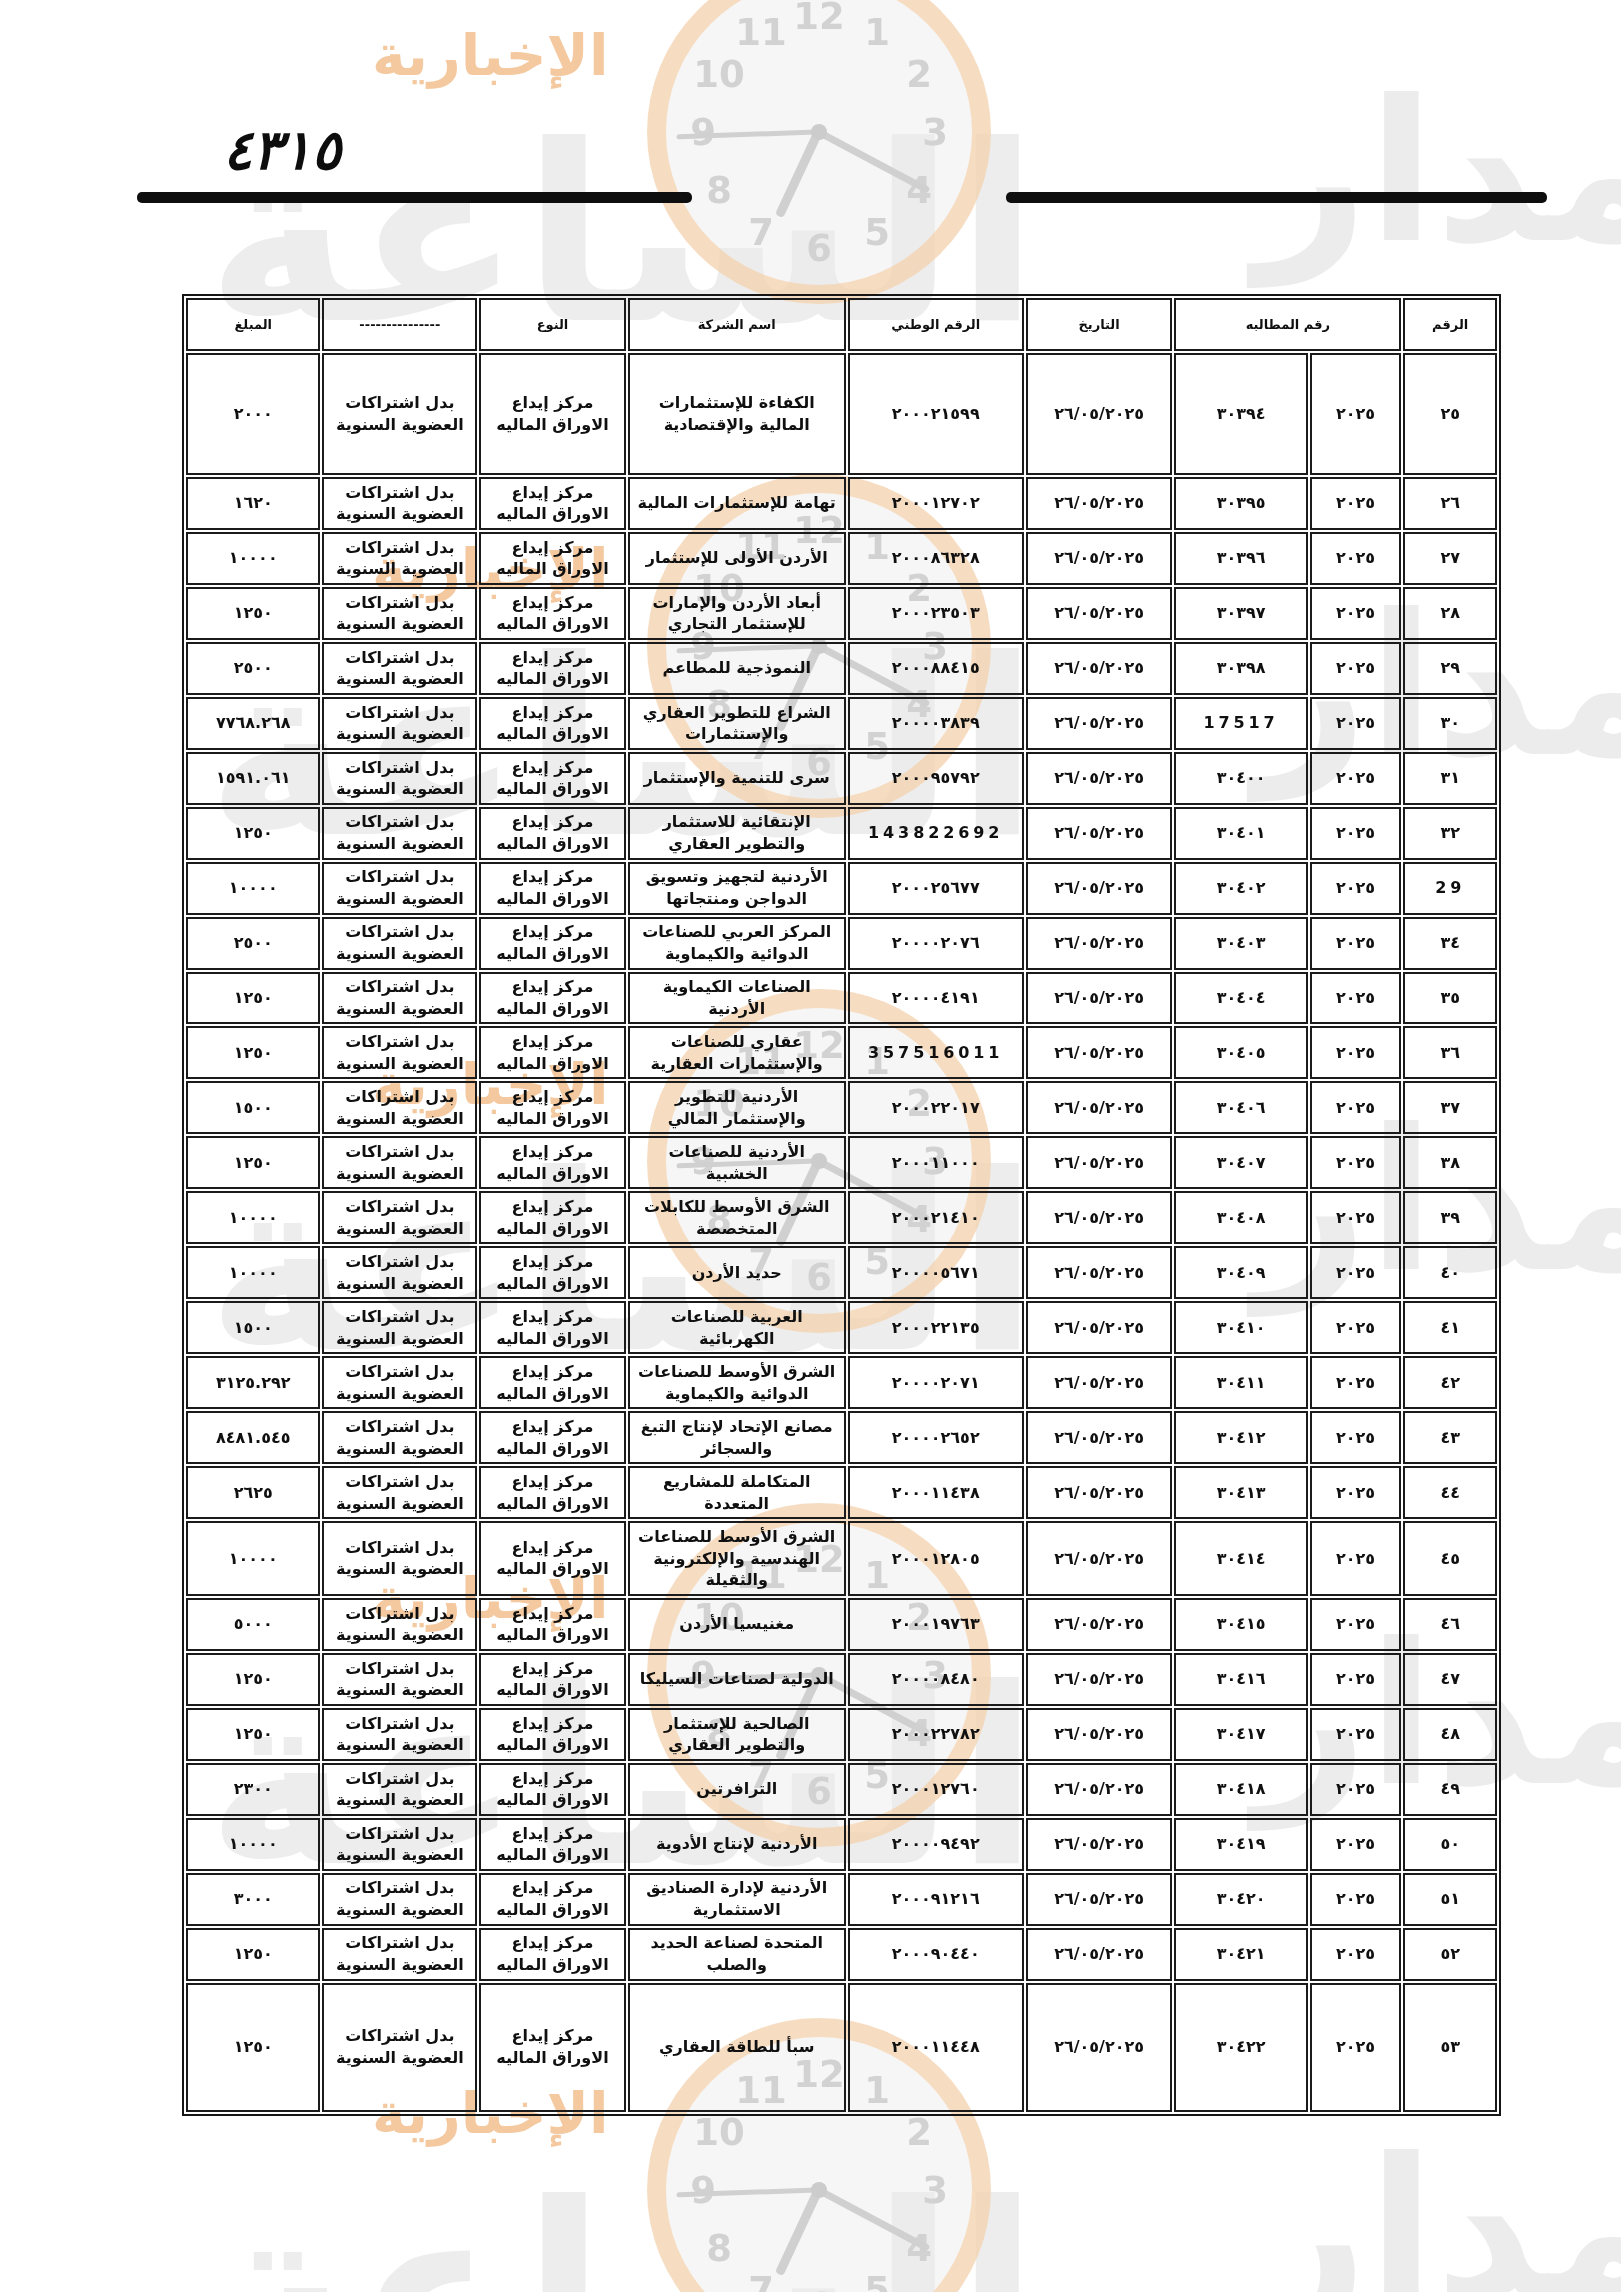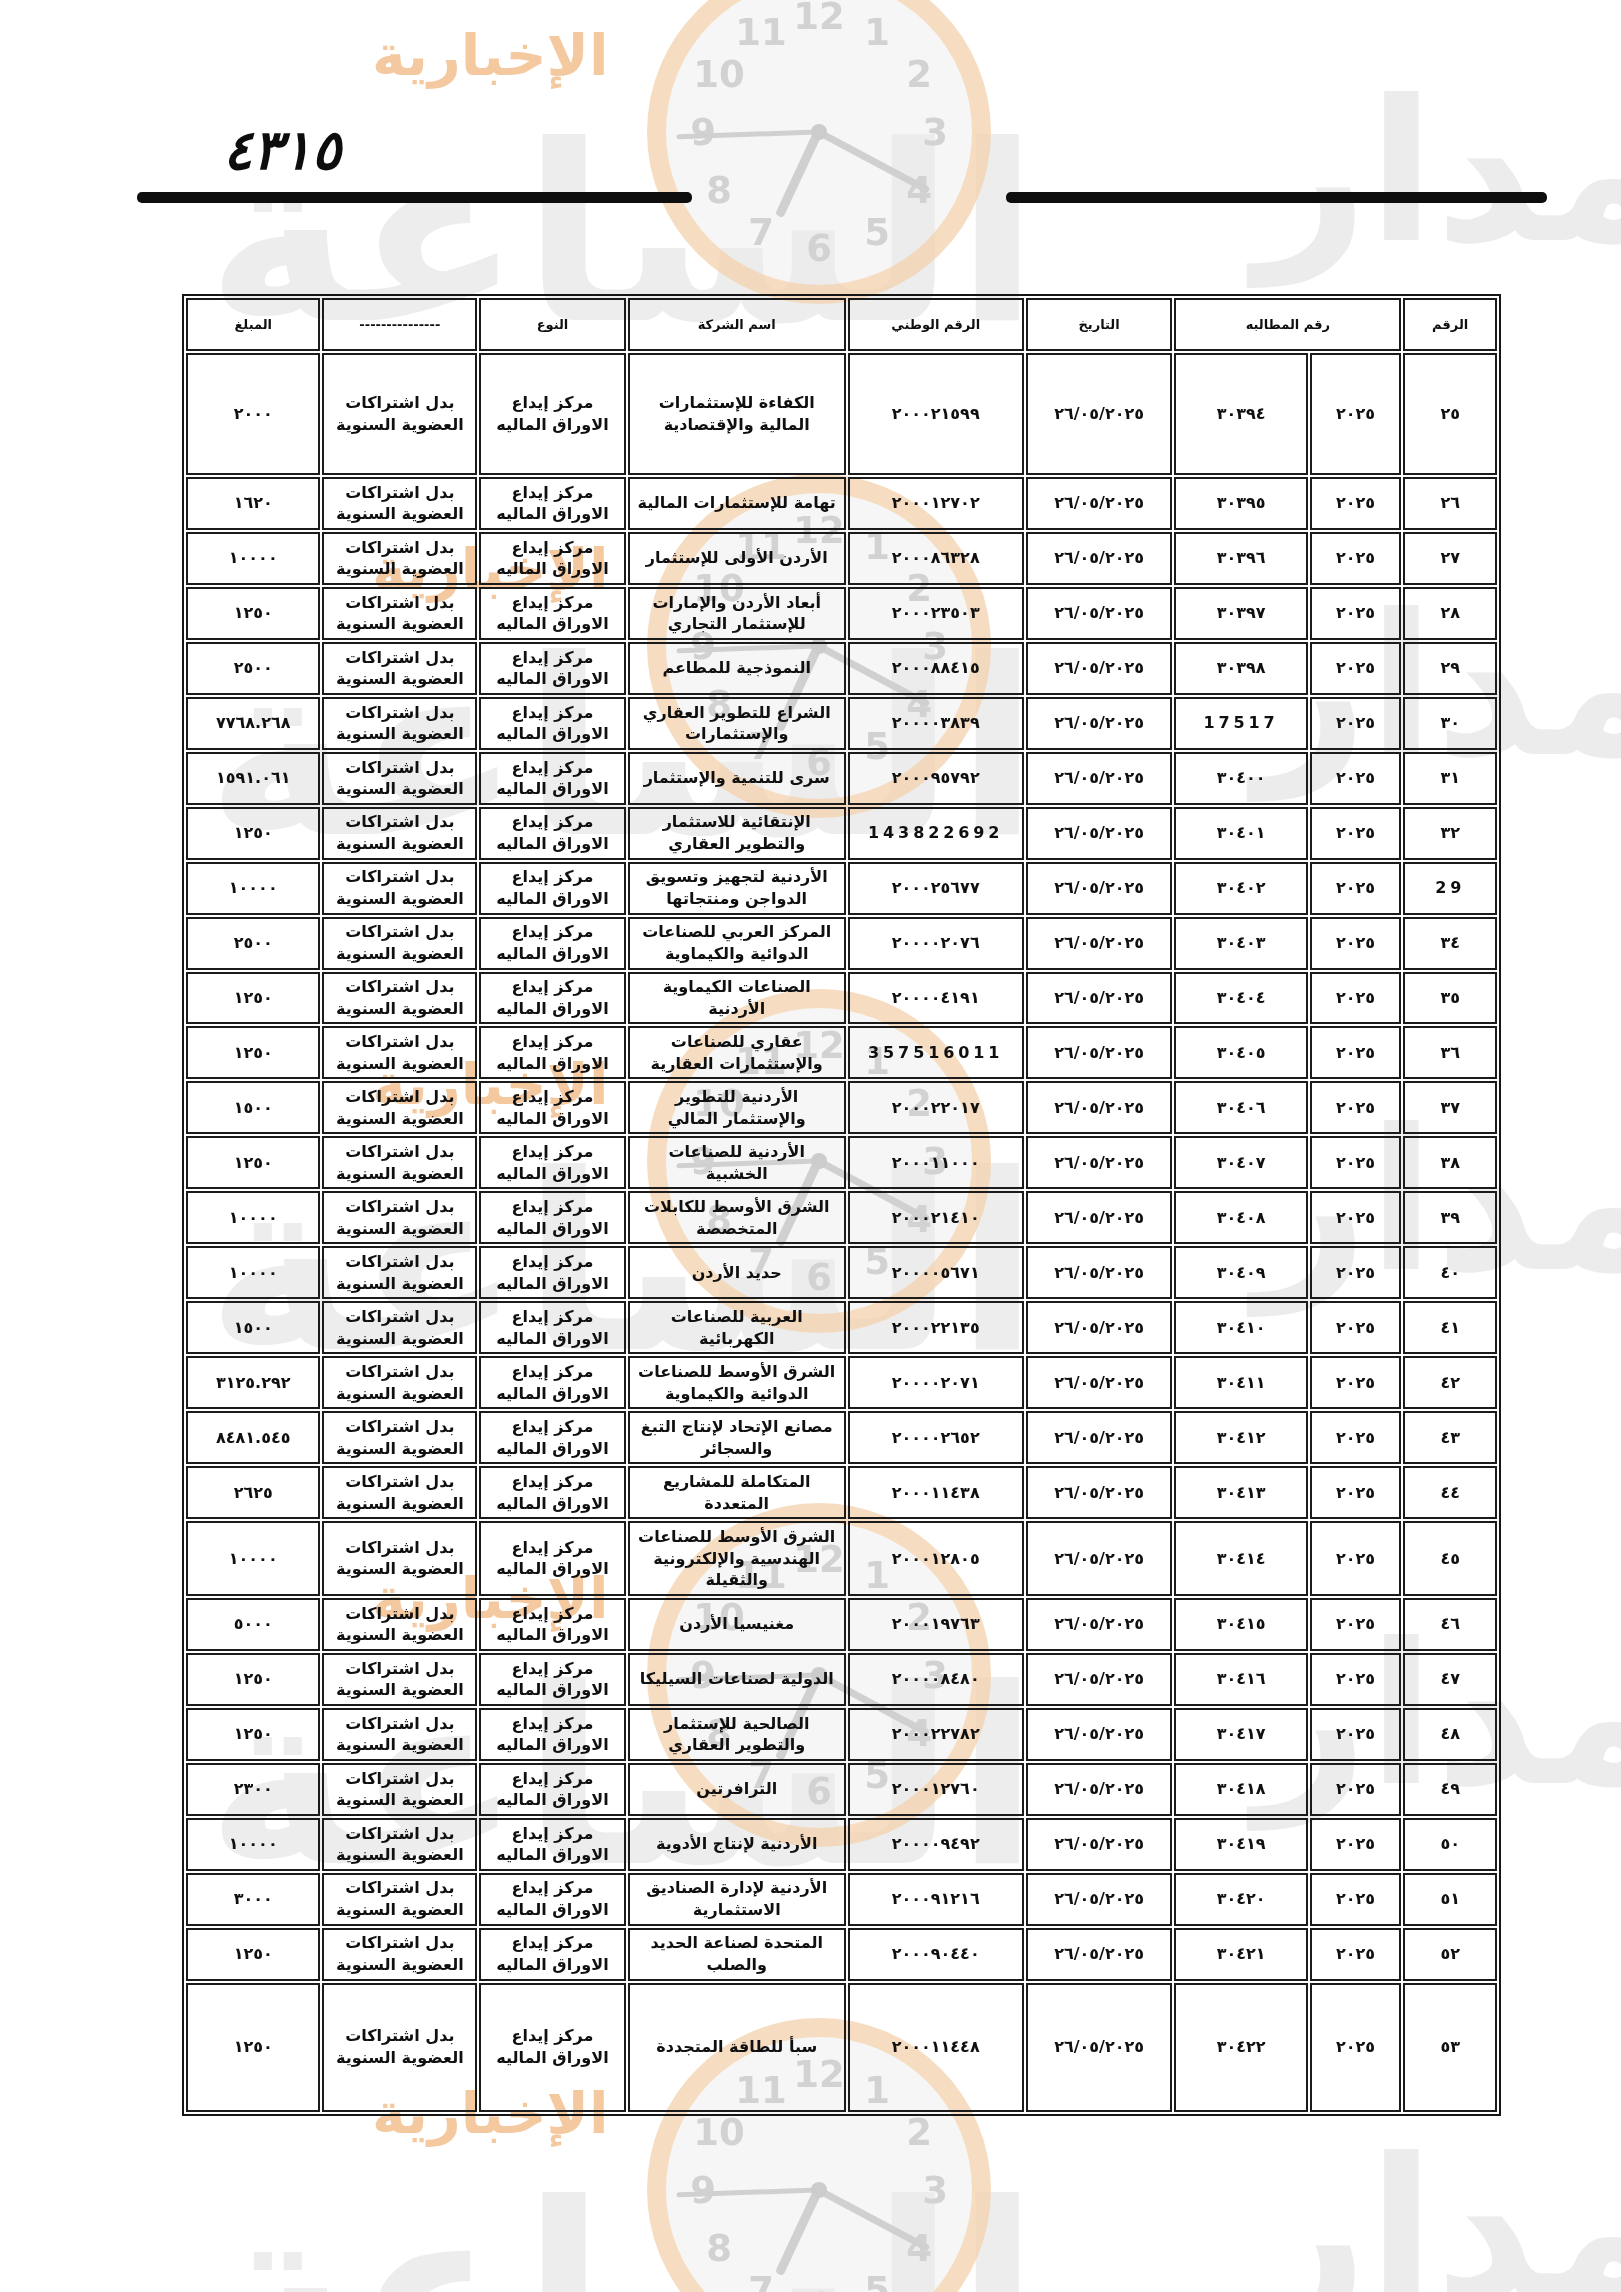--- a/index.html
+++ b/index.html
@@ -600,21 +600,21 @@
             <td class="c-category">بدل اشتراكات
 العضوية السنوية</td>
             <td class="c-amount">١٢٥٠</td>
           </tr>
           <tr>
             <td class="c-serial">٥٣</td>
             <td class="c-claim_year">٢٠٢٥</td>
             <td class="c-claim_no">٣٠٤٢٢</td>
             <td class="c-date">٢٦/٠٥/٢٠٢٥</td>
             <td class="c-national_id">٢٠٠٠١١٤٤٨</td>
-            <td class="c-company">سبأ للطاقة المتجددة</td>
+            <td class="c-company">سبأ للطاقة العقاري</td>
             <td class="c-type">مركز إيداع
 الاوراق الماليه</td>
             <td class="c-category">بدل اشتراكات
 العضوية السنوية</td>
             <td class="c-amount">١٢٥٠</td>
           </tr>
         </tbody>
     </table>
   </div>
 

